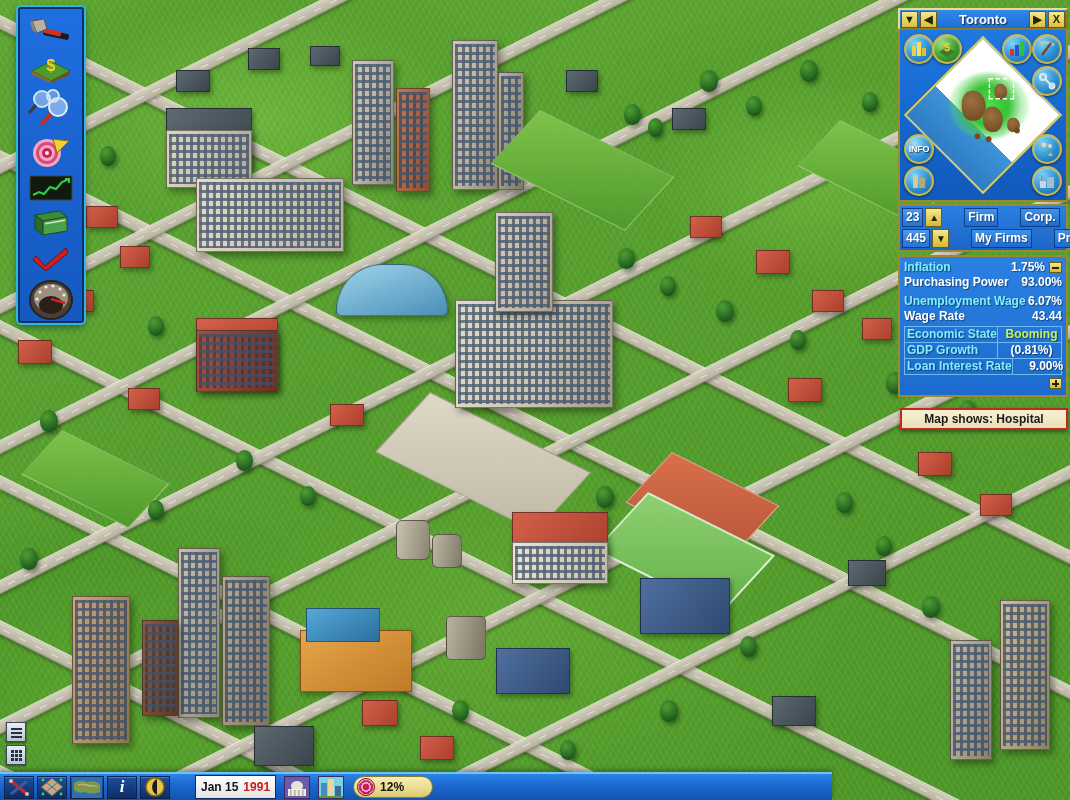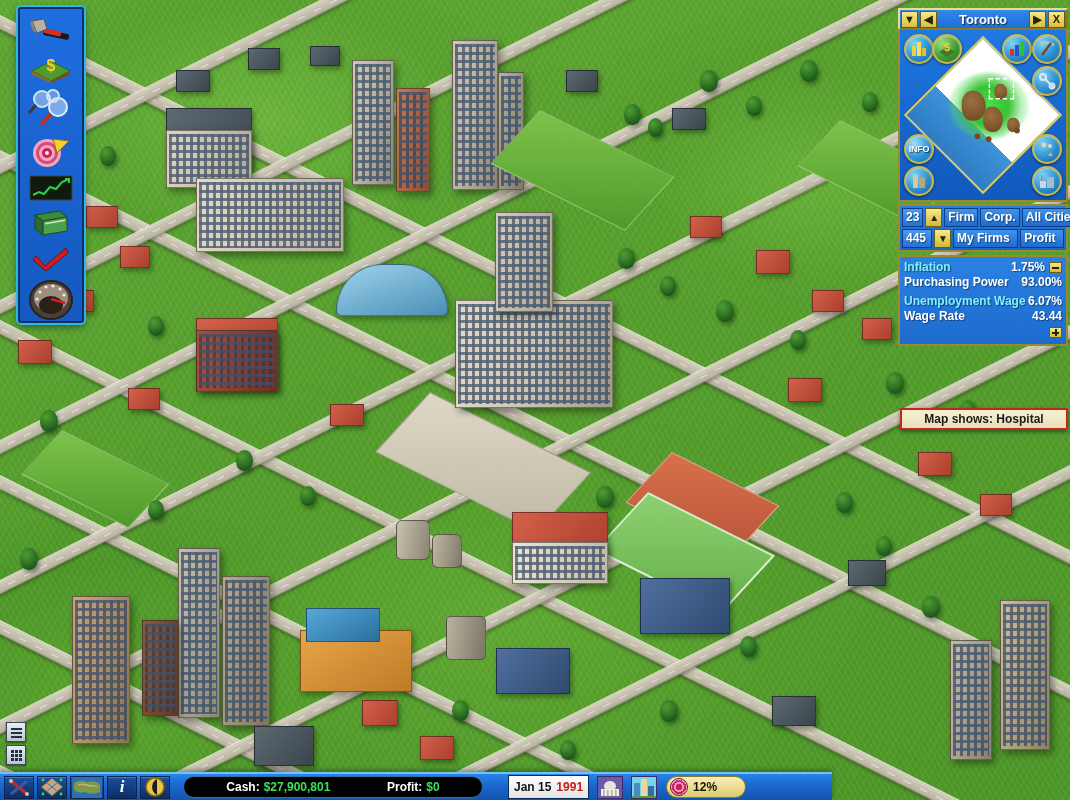--- a/index.html
+++ b/index.html
@@ -218,21 +218,21 @@
     color:#ffffff; font-size:12px; font-weight:bold;
     padding: 1px 3px; line-height:15px;
     white-space:nowrap; cursor:pointer;
     text-shadow: 1px 1px 1px rgba(0,0,0,.45);
   }
   .fcell.num { width:30px; background: linear-gradient(180deg, #4a9bef, #2472d6); }
   .fcell.arrow {
     width:17px; background: linear-gradient(180deg, #f6e98d, #d4b932);
     color:#2a2305; border:1px solid #6b5c14; text-shadow:none; font-size:10px;
   }
-  .fcell.grow { flex:1 1 auto; }
+  .fcell.grow { flex:1 1 auto;margin-left:20px; }
 
   
   .econ {
     margin-top: 3px;
     background: linear-gradient(180deg, #2b81e2 0%, #1d6bce 100%);
     border: 2px solid #9a8a2e;
     padding: 3px 4px 4px 4px;
   }
   .erow {
     display:flex; justify-content:space-between; align-items:center;
@@ -687,20 +687,34 @@
 
     <div class="erow">
       <span class="lbl cyan">Unemployment Wage</span>
       <span class="val white">6.07%</span>
     </div>
     <div class="erow">
       <span class="lbl white">Wage Rate</span>
       <span class="val white">43.44</span>
     </div>
 
+    <div class="boxed">
+      <div class="erow">
+        <span class="lbl cyan">Economic State</span>
+        <span class="val limegreen">Booming</span>
+      </div>
+      <div class="erow">
+        <span class="lbl cyan">GDP Growth</span>
+        <span class="val white">(0.81%)</span>
+      </div>
+      <div class="erow">
+        <span class="lbl cyan">Loan Interest Rate</span>
+        <span class="val white">9.00%</span>
+      </div>
+    </div>
 
     <div style="height:16px;">
       <span class="mini-sq plus-sq"></span>
     </div>
   </div>
 </div>
 
 <div id="map-shows">
   <span>Map shows: Hospital</span>
 </div>
@@ -739,30 +753,20 @@
     <span style="color:#ffffff; font-size:17px; font-weight:bold; font-style:italic; font-family:'Liberation Serif', serif;">i</span>
   </div>
 
   <div class="bb-btn">
     <svg width="22" height="22" viewBox="0 0 22 22">
       <circle cx="11" cy="11" r="9" fill="#e8c840" stroke="#8a6a10" stroke-width="1.5"></circle>
       <path d="M13 3 A9 9 0 0 0 13 19 Z" fill="#1a1a2a"></path>
     </svg>
   </div>
 
-  <div class="cashbar">
-    <div class="cb-item">
-      <span class="k">Cash:</span>
-      <span class="v">$27,900,801</span>
-    </div>
-    <div class="cb-item">
-      <span class="k">Profit:</span>
-      <span class="v">$0</span>
-    </div>
-  </div>
 
   <div class="datebox">
     <span>Jan 15</span>
     <span class="yr">1991</span>
   </div>
 
   <div class="icon-btn-img">
     <svg width="24" height="21" viewBox="0 0 24 21">
       <rect x="0" y="0" width="24" height="21" fill="#6a5aa8"></rect>
       <ellipse cx="12" cy="9" rx="6" ry="5" fill="#e8e4d8"></ellipse>

